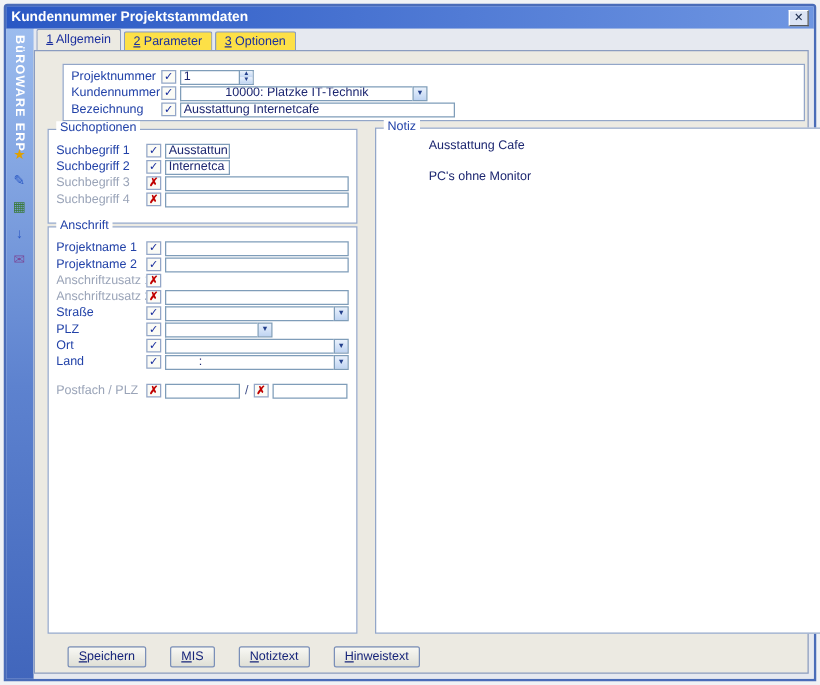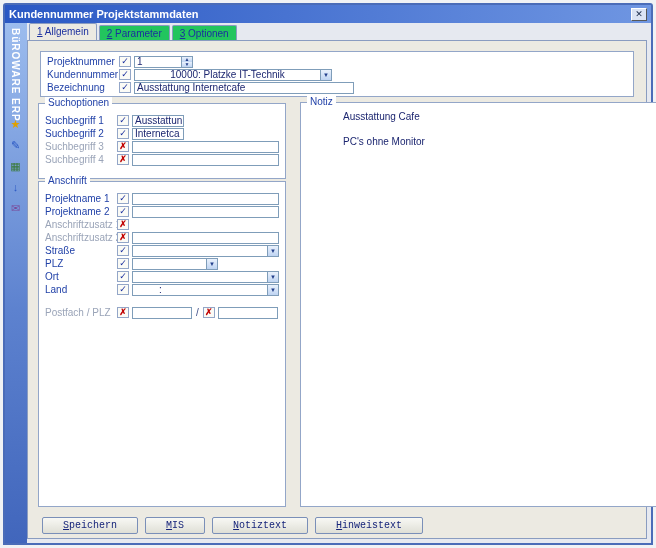--- a/index.html
+++ b/index.html
@@ -36,21 +36,21 @@
   }
   .side-icons { position: absolute; top: 94px; left: 3px; display: flex; flex-direction: column; gap: 6px; }
   .side-icon { width: 15px; height: 15px; font-size: 11px; line-height: 15px; text-align: center; cursor: default; }
   .ic1 { color: #e0a000; } .ic2 { color: #2a58c4; } .ic3 { color: #3a7a3a; }
   .ic4 { color: #2a58c4; } .ic5 { color: #7a4a9a; }
 
   .main { flex: 1; position: relative; background: #e6e9f0; }
   .tabs { display: flex; gap: 2px; padding-left: 2px; height: 17px; align-items: flex-end; }
   .tab {
     font-size: 10px; color: #1b2f9e; padding: 2px 7px 1px 7px;
-    border: 1px solid #8a9cc0; border-bottom: none; background: #22c55e;
+    border: 1px solid #8a9cc0; border-bottom: none; background: #fde047;
     border-radius: 2px 2px 0 0; cursor: default;
   }
   .tab span { display: block; }
   .tab span::first-letter { text-decoration: underline; }
   .tab.active { background: #eceae2; padding-bottom: 3px; position: relative; z-index: 2; }
 
   .page {
     position: absolute; left: 0; top: 17px; right: 4px; bottom: 4px;
     background: #eceae2; border: 1px solid #8a9cc0;
   }
@@ -82,43 +82,44 @@
     background: linear-gradient(180deg,#e9f1fc,#bfd4f2);
     color: #24408c; font-size: 6px; line-height: 11px; text-align: center; cursor: default;
   }
   .spinner { width: 11px; height: 12px; border: 1px solid #7f9db9; border-left: none; display: flex; flex-direction: column; }
   .spinner span {
     flex: 1; font-size: 5px; line-height: 5px; text-align: center;
     background: linear-gradient(180deg,#e9f1fc,#bfd4f2); color: #24408c; cursor: default;
   }
   .slash { margin: 0 4px; color: #40508a; font-size: 10px; }
 
-  .top-box { left: 12px; top: 10px; width: 594px; height: 46px; padding-top: 3px; background: #ffffff; }
+  .top-box { left: 22px; top: 10px; width: 594px; height: 46px; padding-top: 3px; background: #ffffff; }
   .grp-such { left: 10px; top: 62px; width: 248px; height: 76px; padding-top: 10px; }
   .grp-ansch { left: 10px; top: 140px; width: 248px; height: 326px; padding-top: 10px; }
   .grp-notiz { left: 272px; top: 61px; width: 371px; height: 405px; padding-left: 36px; }
   .notiz-body { padding: 8px 6px; font-size: 10px; color: #1c2670; }
   .notiz-line2 { margin-top: 14px; }
 
   .w-num { width: 48px; }
   .w-kunde { width: 186px; }
   .w-bez { width: 220px; }
   .w-full { width: 147px; }
   .w-combo-full .field { width: 135px; }
   .w-plz .field { width: 74px; }
   .w-short { width: 52px; }
   .w-post { width: 60px; }
   .row-post { margin-top: 10px; }
 
   .btnrow { position: absolute; left: 14px; top: 476px; display: flex; gap: 7px; }
   .btn {
     height: 17px; font-size: 10px; color: #16247a;
     background: linear-gradient(180deg,#f8f8f4,#dfdfd6);
-    border: 1px solid #7a8fb8; border-radius: 2px; padding: 0 20px; cursor: default;
-    font-family: Liberation Mono, monospace;
+    border: 1px solid #7a8fb8; border-radius: 2px; padding: 0 8px; cursor: default;
+    font-family: Liberation Sans, sans-serif;
+    margin-left: 12px;
   }
   .btn span { display: block; }
   .btn span::first-letter { text-decoration: underline; }
 </style>
 </head>
 <body>
 
 <div class="window">
   <div class="titlebar">
     <span>Kundennummer Projektstammdaten</span>

